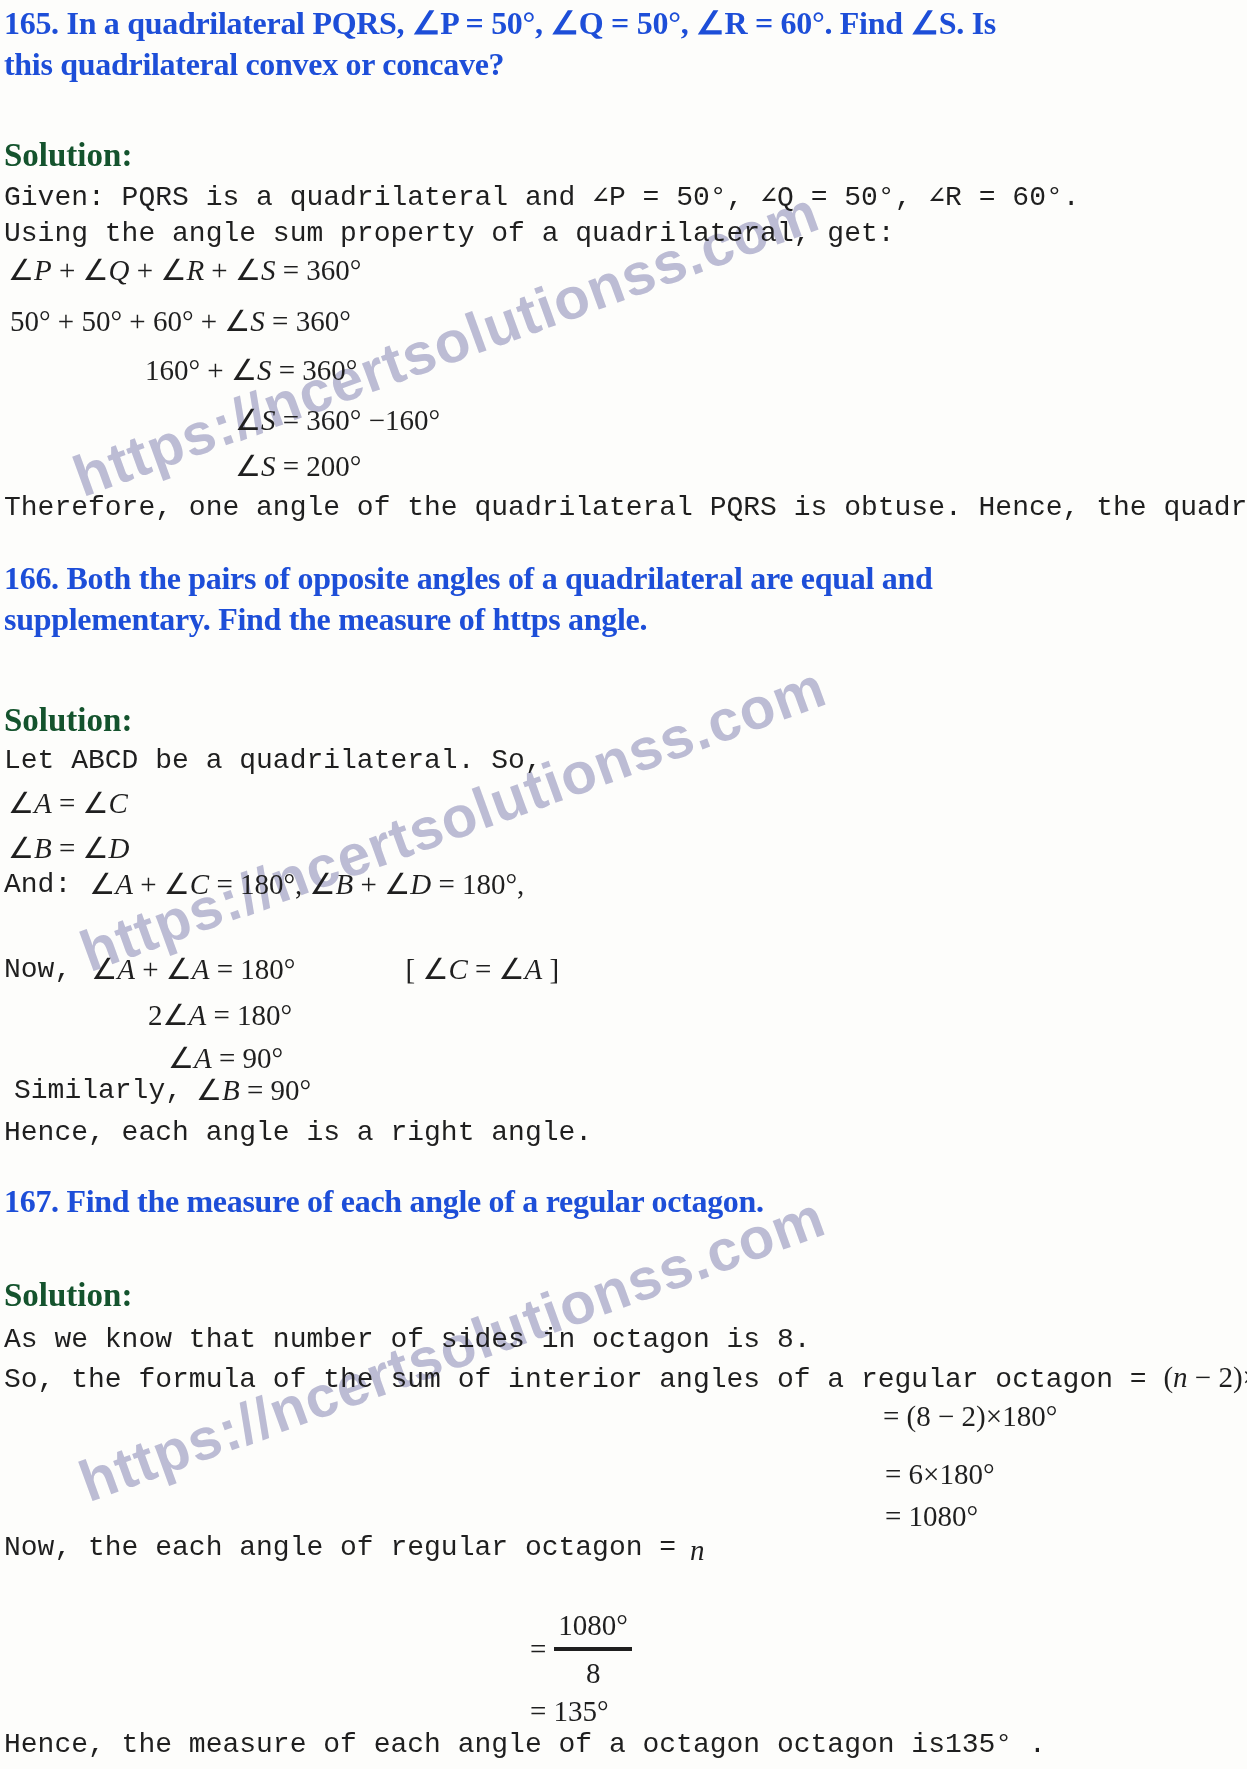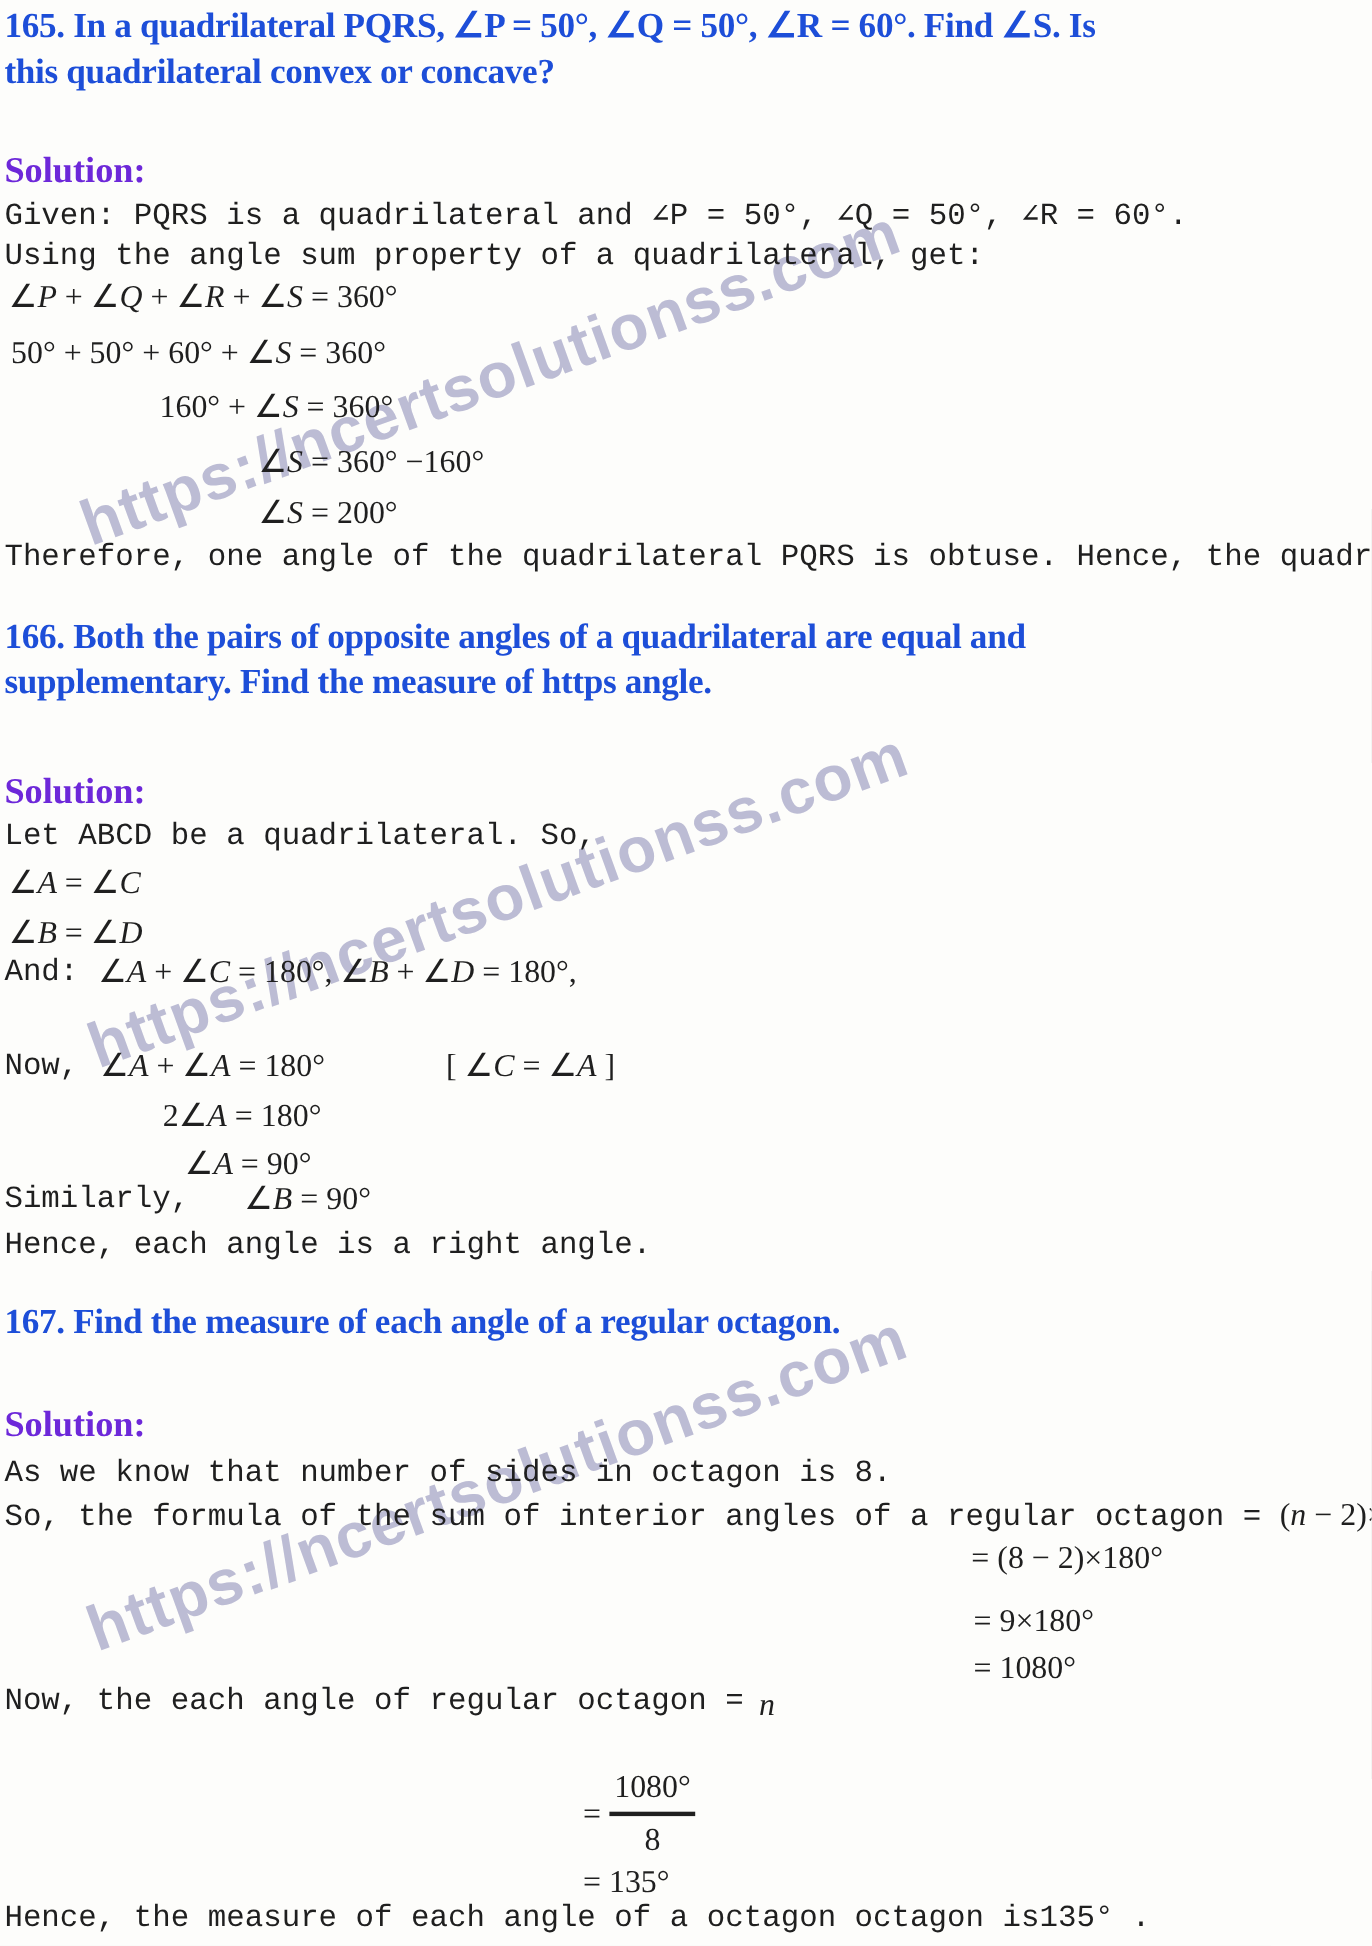--- a/index.html
+++ b/index.html
@@ -7,21 +7,21 @@
     position:relative;
     width:1247px; height:1769px;
     margin:0 auto;
     background:#fdfdfb;
     overflow:hidden;
     font-family:"Liberation Serif", serif;
     color:#1f1f1f;
   }
   .line { position:absolute; white-space:nowrap; line-height:1.18; z-index:2; }
   .t-bold { font-weight:700; font-size:32px; color:#1d4ed8; letter-spacing:-0.3px; }
-  .sol { font-weight:700; font-size:33px; color:#6d28d9; }
+  .sol { font-weight:700; font-size:33px; color:#14532d; }
   .body-t { font-size:28px;font-family:Liberation Mono, monospace; }
   .math { font-size:29px; }
   .row { display:flex; align-items:center; }
   .gap-med { margin-left:20px; }
   .note { margin-left:110px; }
   .sim-gap { margin-left:14px; }
   .and-gap { margin-left:18px; }
   .frac { display:inline-flex; flex-direction:column; align-items:center; vertical-align:middle; margin-left:14px; }
   .frac .num { padding:0 8px 6px; border-bottom:4px solid #1f1f1f; text-align:center; }
   .frac .den { padding-top:5px; text-align:center; }
@@ -76,38 +76,38 @@
 
   <div class="line row" style="left:4px; top:952px;">
     <span class="body-t">Now,</span>
     <span class="math gap-med">∠<i>A</i> + ∠<i>A</i> = 180°</span>
     <span class="math note">[ ∠<i>C</i> = ∠<i>A</i> ]</span>
   </div>
 
   <div class="line math" style="left:148px; top:998px;">2∠<i>A</i> = 180°</div>
   <div class="line math" style="left:168px; top:1041px;">∠<i>A</i> = 90°</div>
 
-  <div class="line row" style="left:4px; top:1073px;gap:36px;">
+  <div class="line row" style="left:14px; top:1073px;">
     <span class="body-t">Similarly,</span>
     <span class="math sim-gap">∠<i>B</i> = 90°</span>
   </div>
 
   <div class="line body-t" style="left:4px; top:1116px;">Hence, each angle is a right angle.</div>
 
   <div class="line t-bold" style="left:4px; top:1183px;">167. Find the measure of each angle of a regular octagon.</div>
 
   <div class="line sol" style="left:4px; top:1276px;">Solution:</div>
   <div class="line body-t" style="left:4px; top:1323px;">As we know that number of sides in octagon is 8.</div>
 
   <div class="line" style="left:4px; top:1360px;">
     <span class="body-t">So, the formula of the sum of interior angles of a regular octagon = </span><span class="math">(<i>n</i> − 2)×180°</span>
   </div>
 
   <div class="line math" style="left:883px; top:1399px;">= (8 − 2)×180°</div>
-  <div class="line math" style="left:885px; top:1457px;">= 9×180°</div>
+  <div class="line math" style="left:885px; top:1457px;">= 6×180°</div>
   <div class="line math" style="left:885px; top:1499px;">= 1080°</div>
 
   <div class="line row" style="left:4px; top:1528px;">
     <span class="body-t">Now, the each angle of regular octagon =</span>
     <span class="frac">
       <span class="den math"><i>n</i></span>
     </span>
   </div>
 
   <div class="line row" style="left:530px; top:1608px;">

